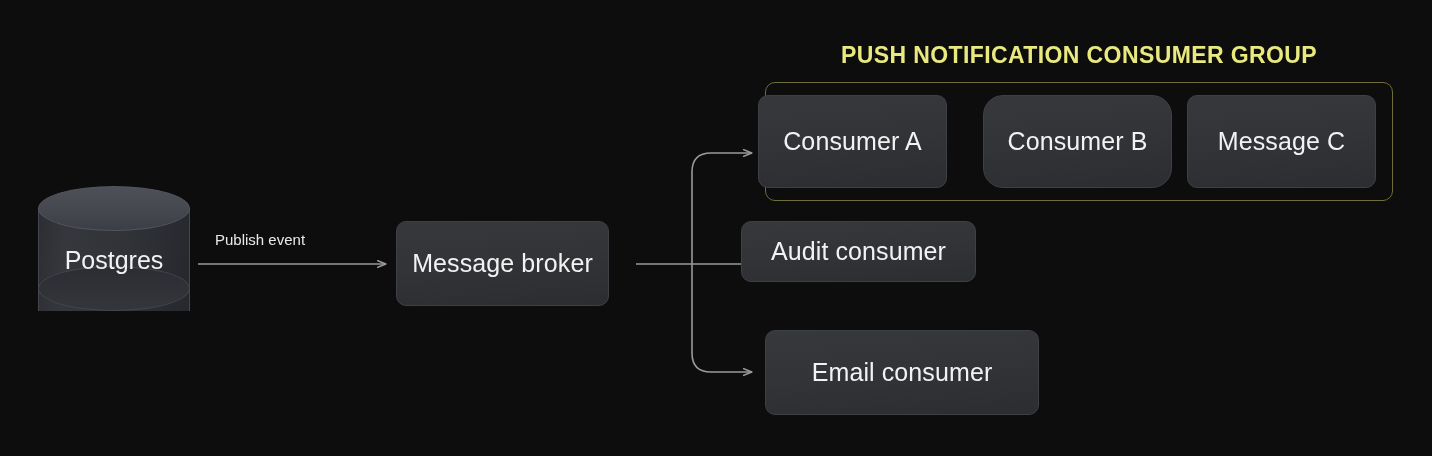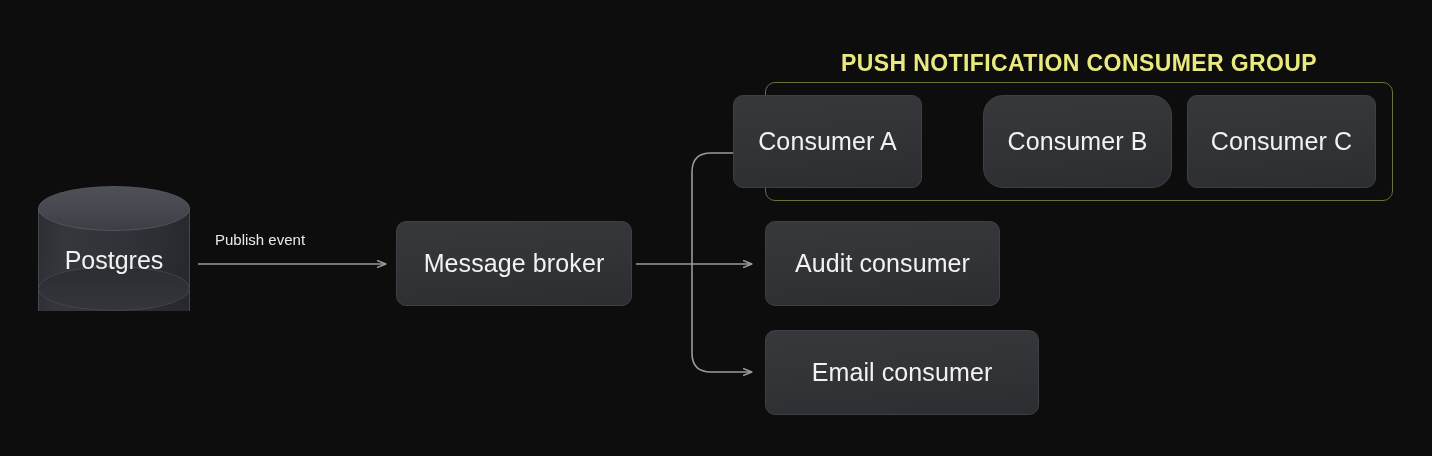--- a/index.html
+++ b/index.html
@@ -115,21 +115,20 @@
   #consumer-group-title {
     position: absolute;
     left: 765px;
     top: 42px;
     width: 628px;
     text-align: center;
     color: #e9e97f;
     font-size: 23px;
     font-weight: 700;
     letter-spacing: 0.4px;
-    margin-top: 8px;
   }
 
   
   #edges {
     position: absolute;
     left: 0;
     top: 0;
     width: 1432px;
     height: 456px;
     pointer-events: none;
@@ -160,29 +159,29 @@
 
   <div id="db-cylinder">
     <div class="cyl-body"></div>
     <div class="cyl-bottom"></div>
     <div class="cyl-top"></div>
     <div class="cyl-label">Postgres</div>
   </div>
 
   <div class="edge-label" style="left:215px; top:231px;">Publish event</div>
 
-  <div class="node" style="left:396px; top:221px; width:236px; height:85px;">Message broker</div>
+  <div class="node" style="left:396px; top:221px; width:213px; height:85px;">Message broker</div>
 
   <div id="consumer-group-title">PUSH NOTIFICATION CONSUMER GROUP</div>
 
   <div id="consumer-group-frame"></div>
 
-  <div class="node" style="left:733px; top:95px; width:189px; height:93px;">Consumer A</div>
+  <div class="node" style="left:758px; top:95px; width:189px; height:93px;">Consumer A</div>
 
   <div class="node" style="left:983px; top:95px; width:189px; height:93px;border-radius:20px;">Consumer B</div>
 
-  <div class="node" style="left:1187px; top:95px; width:189px; height:93px;">Consumer C</div>
+  <div class="node" style="left:1187px; top:95px; width:189px; height:93px;">Message C</div>
 
-  <div class="node" style="left:765px; top:221px; width:235px; height:85px;">Audit consumer</div>
+  <div class="node" style="left:741px; top:221px; width:235px; height:61px;">Audit consumer</div>
 
   <div class="node" style="left:765px; top:330px; width:274px; height:85px;">Email consumer</div>
 
 </div>
 
 </body></html>

